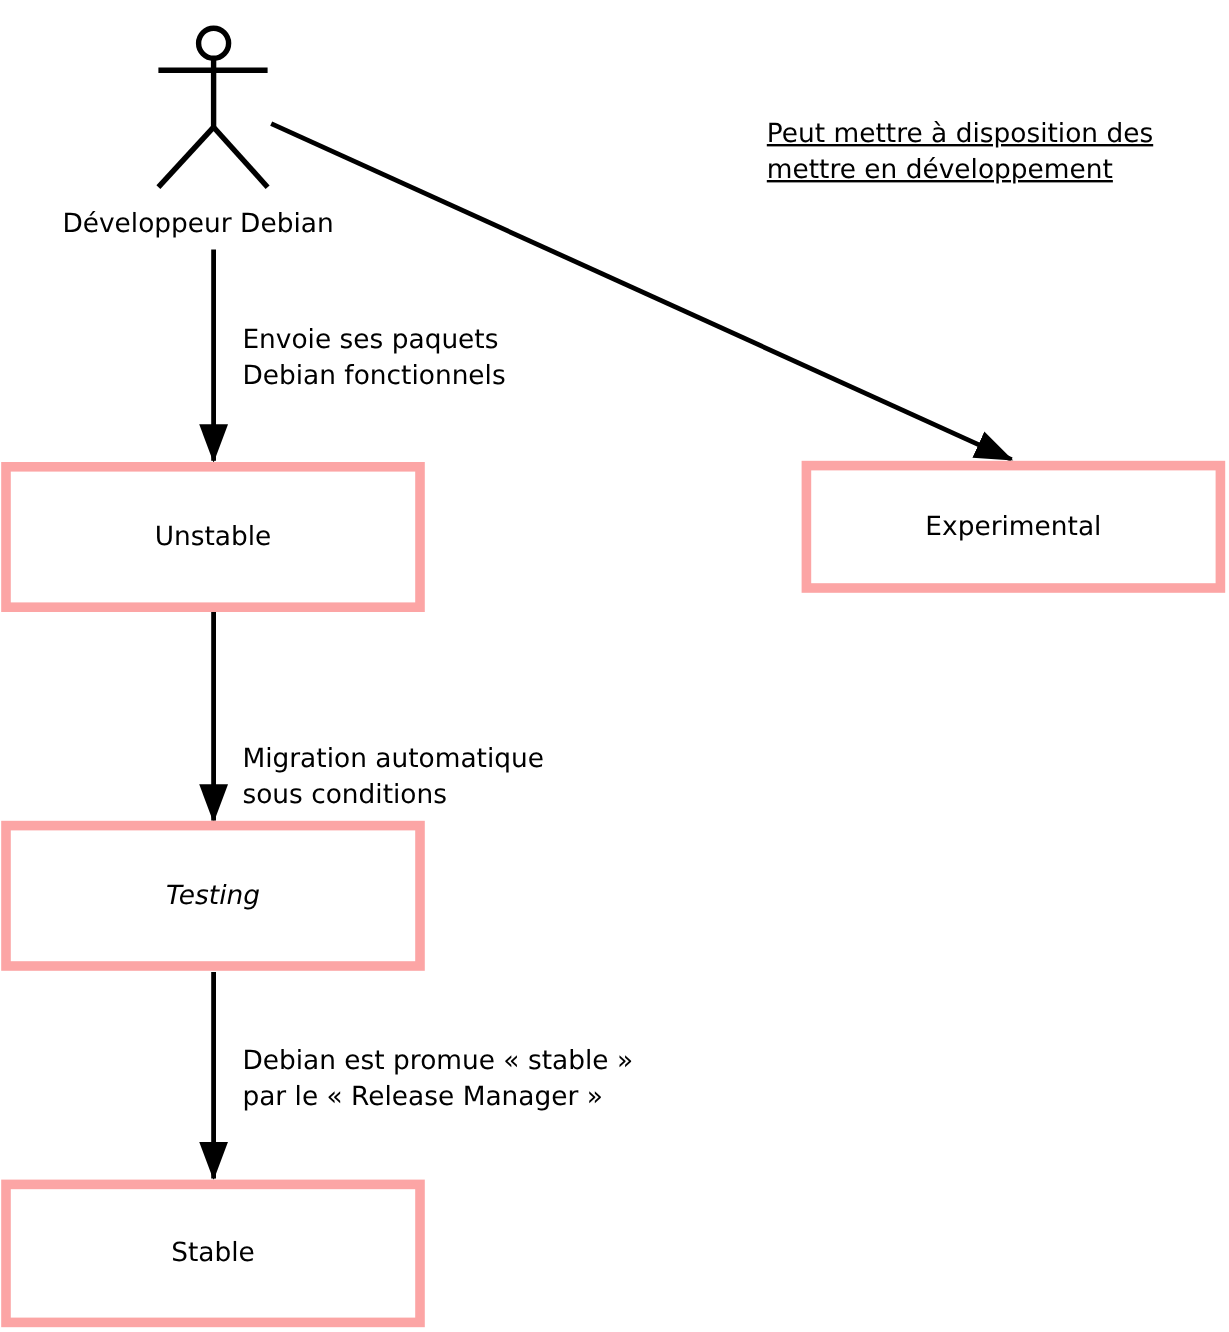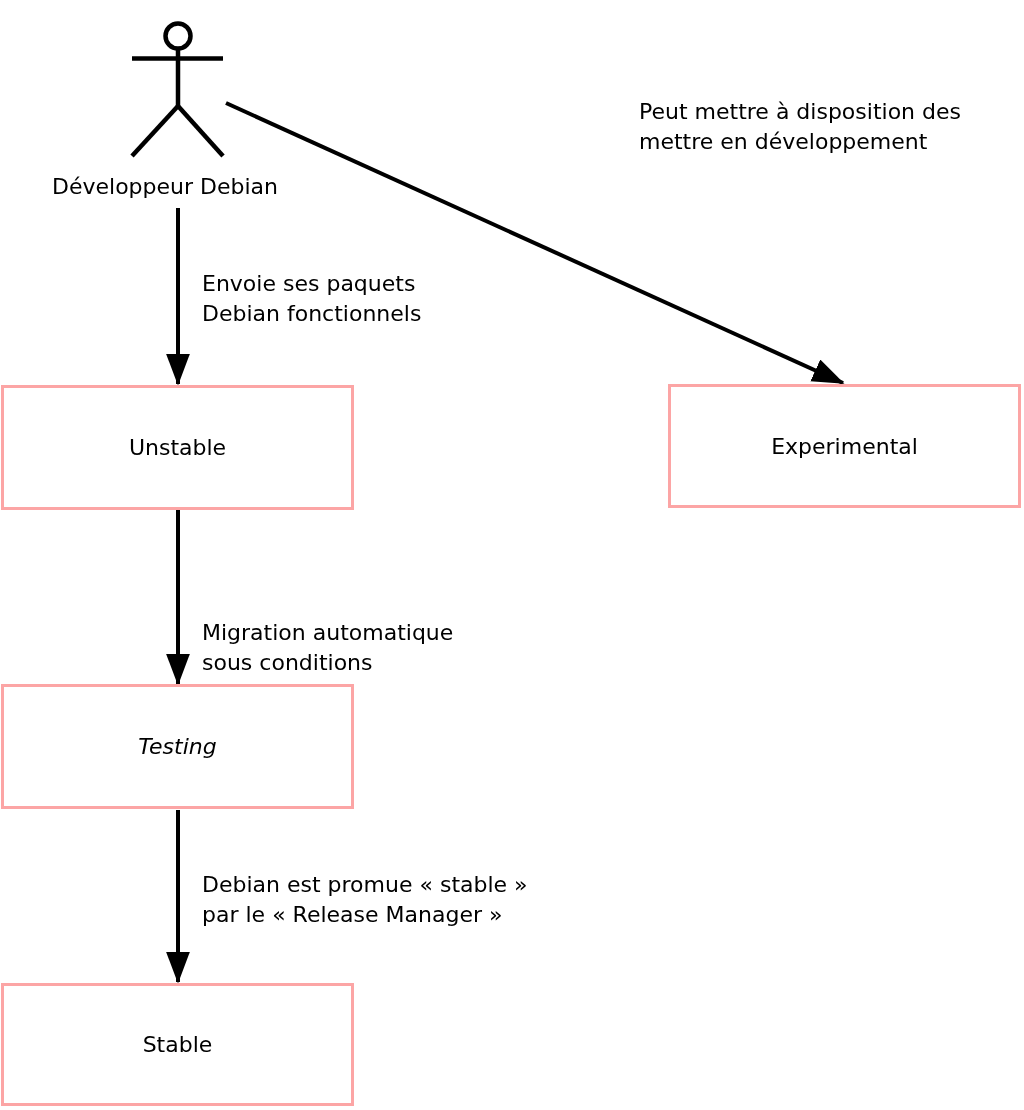--- a/index.html
+++ b/index.html
@@ -19,40 +19,40 @@
   svg.layer {
     position: absolute;
     left: 0;
     top: 0;
     width: 1024px;
     height: 1110px;
   }
   .node {
     position: absolute;
     box-sizing: border-box;
-    border: 3px solid #fca5a5;
+    border: 8px solid #fca5a5;
     background: #ffffff;
     display: flex;
     align-items: center;
     justify-content: center;
     font-size: 22px;
   }
   .node-unstable     { left: 1px;   top: 385px; width: 353px; height: 125px; }
-  .node-experimental { left: 668px; top: 384px; width: 353px; height: 124px; }
+  .node-experimental { left: 668px; top: 384px; width: 353px; height: 110px; }
   .node-testing      { left: 1px;   top: 684px; width: 353px; height: 125px; font-style: italic; }
   .node-stable       { left: 1px;   top: 983px; width: 353px; height: 123px; }
   .label {
     position: absolute;
     font-size: 22px;
     line-height: 30px;
     white-space: nowrap;
   }
   .actor-label   { left: 52px;  top: 172px; width: 256px; text-align: left; }
   .lbl-envoie    { left: 202px; top: 269px; }
-  .lbl-peut      { left: 639px; top: 97px;  }
+  .lbl-peut      { left: 639px; top: 97px; text-decoration: underline;  }
   .lbl-migration { left: 202px; top: 598px; margin-top: 20px; }
   .lbl-promue    { left: 202px; top: 870px; }
 </style>
 </head>
 <body>
 
 <div class="canvas">
 
   <svg class="layer" viewBox="0 0 1024 1110">
     <defs>

